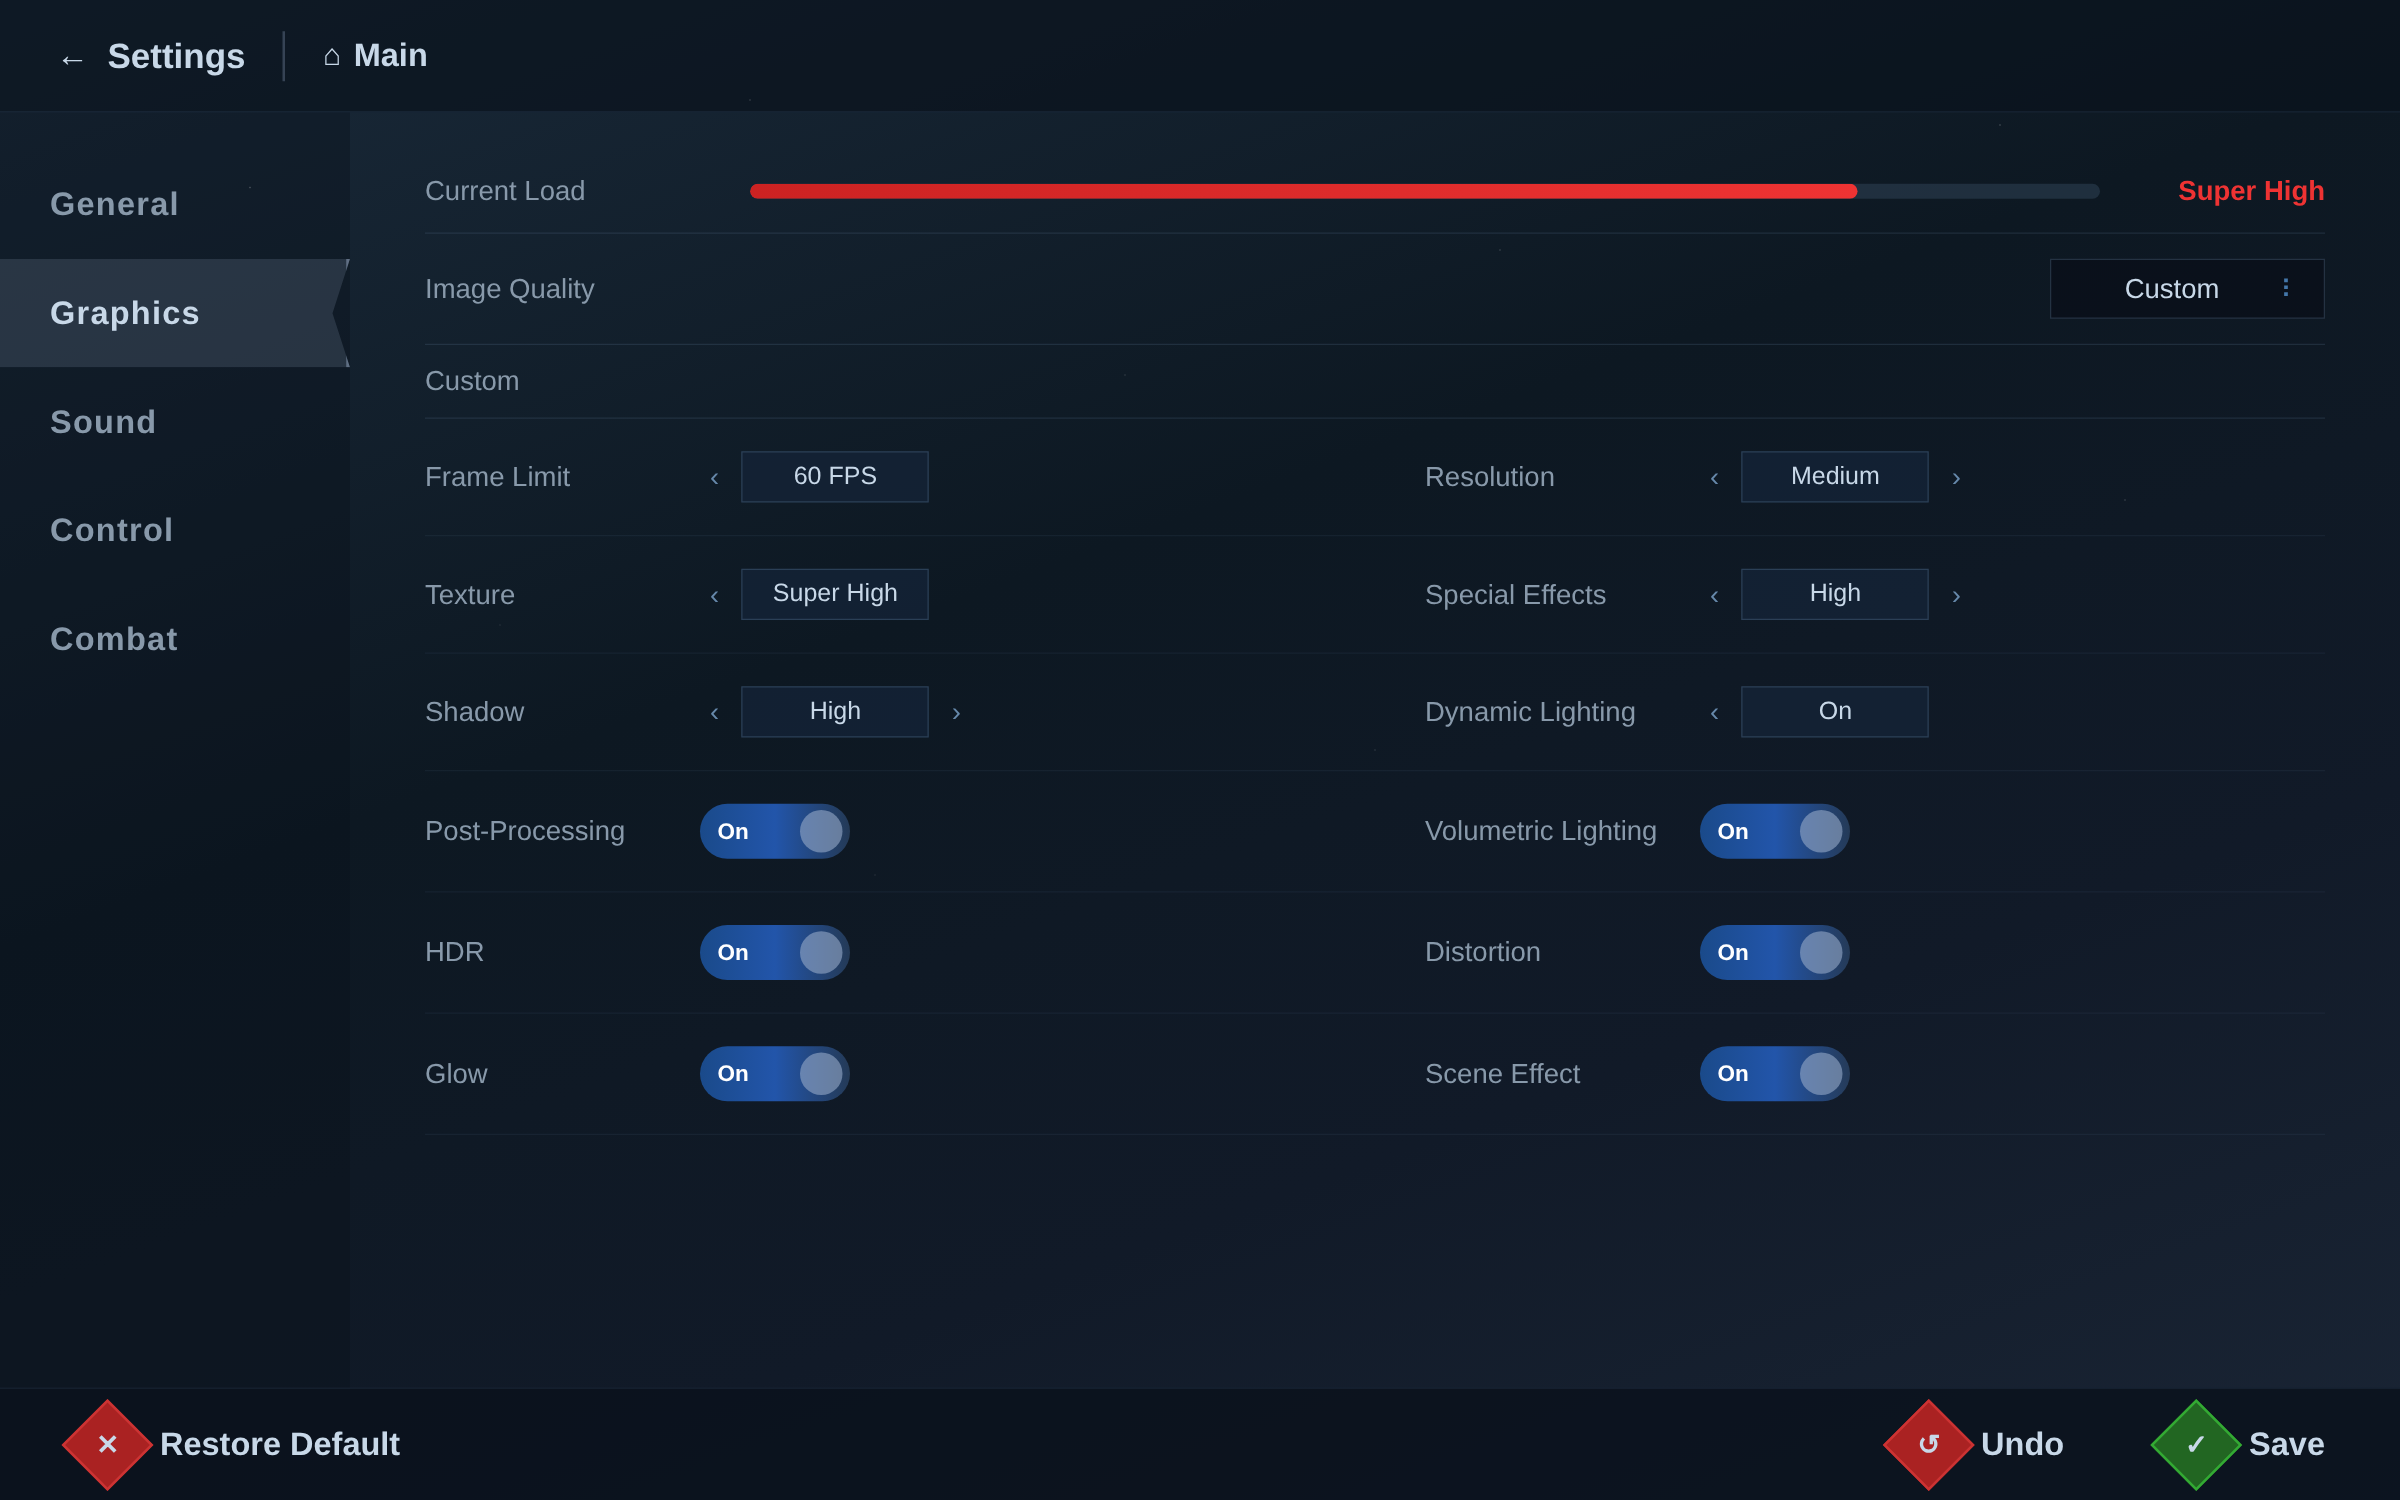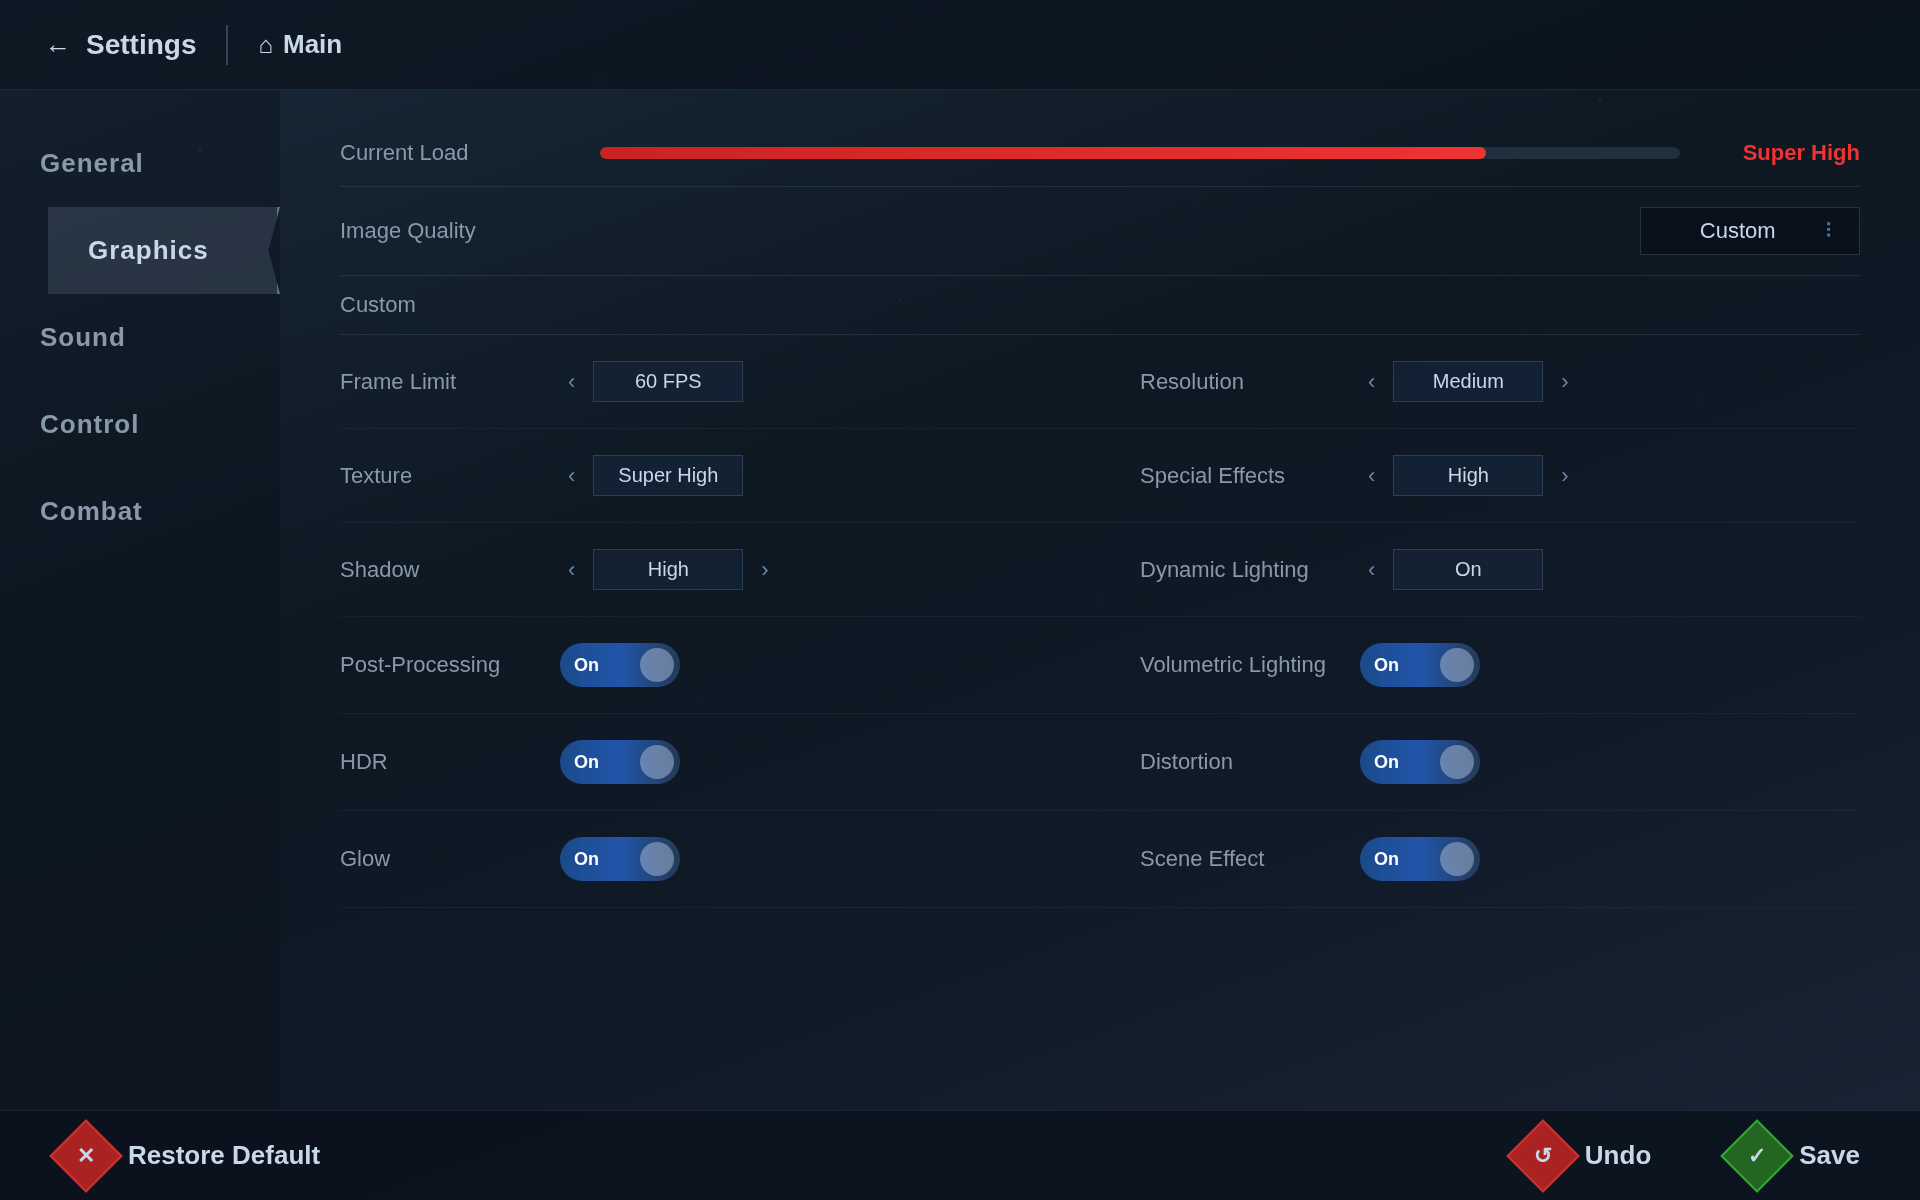--- a/index.html
+++ b/index.html
@@ -106,21 +106,20 @@
       cursor: pointer;
       letter-spacing: 1px;
     }
 
     .sidebar-item.active {
       background: rgba(180, 200, 230, 0.15);
       color: #c8d8e8;
       position: relative;
       border-right: 3px solid rgba(180, 200, 230, 0.4);
       clip-path: polygon(0 0, 100% 0, 95% 50%, 100% 100%, 0 100%);
-      margin-left: 48px;
     }
 
     
     .content {
       flex: 1;
       padding: 30px 60px;
       overflow-y: auto;
     }
 
     

